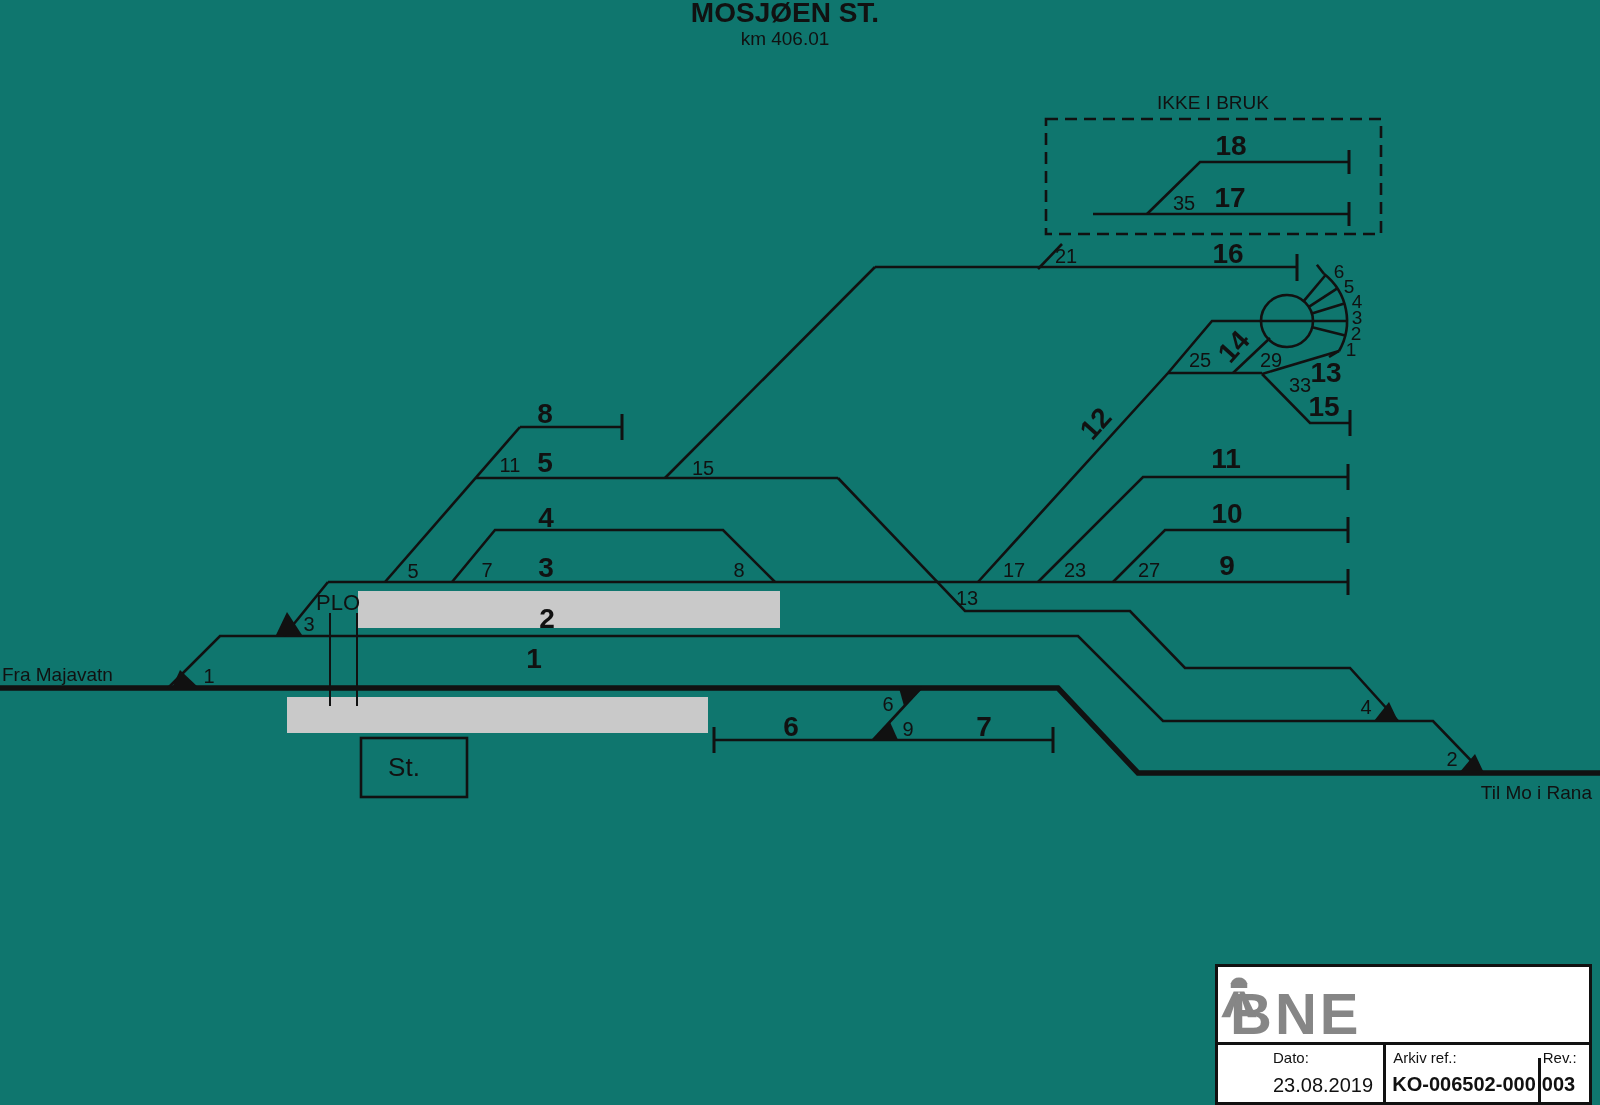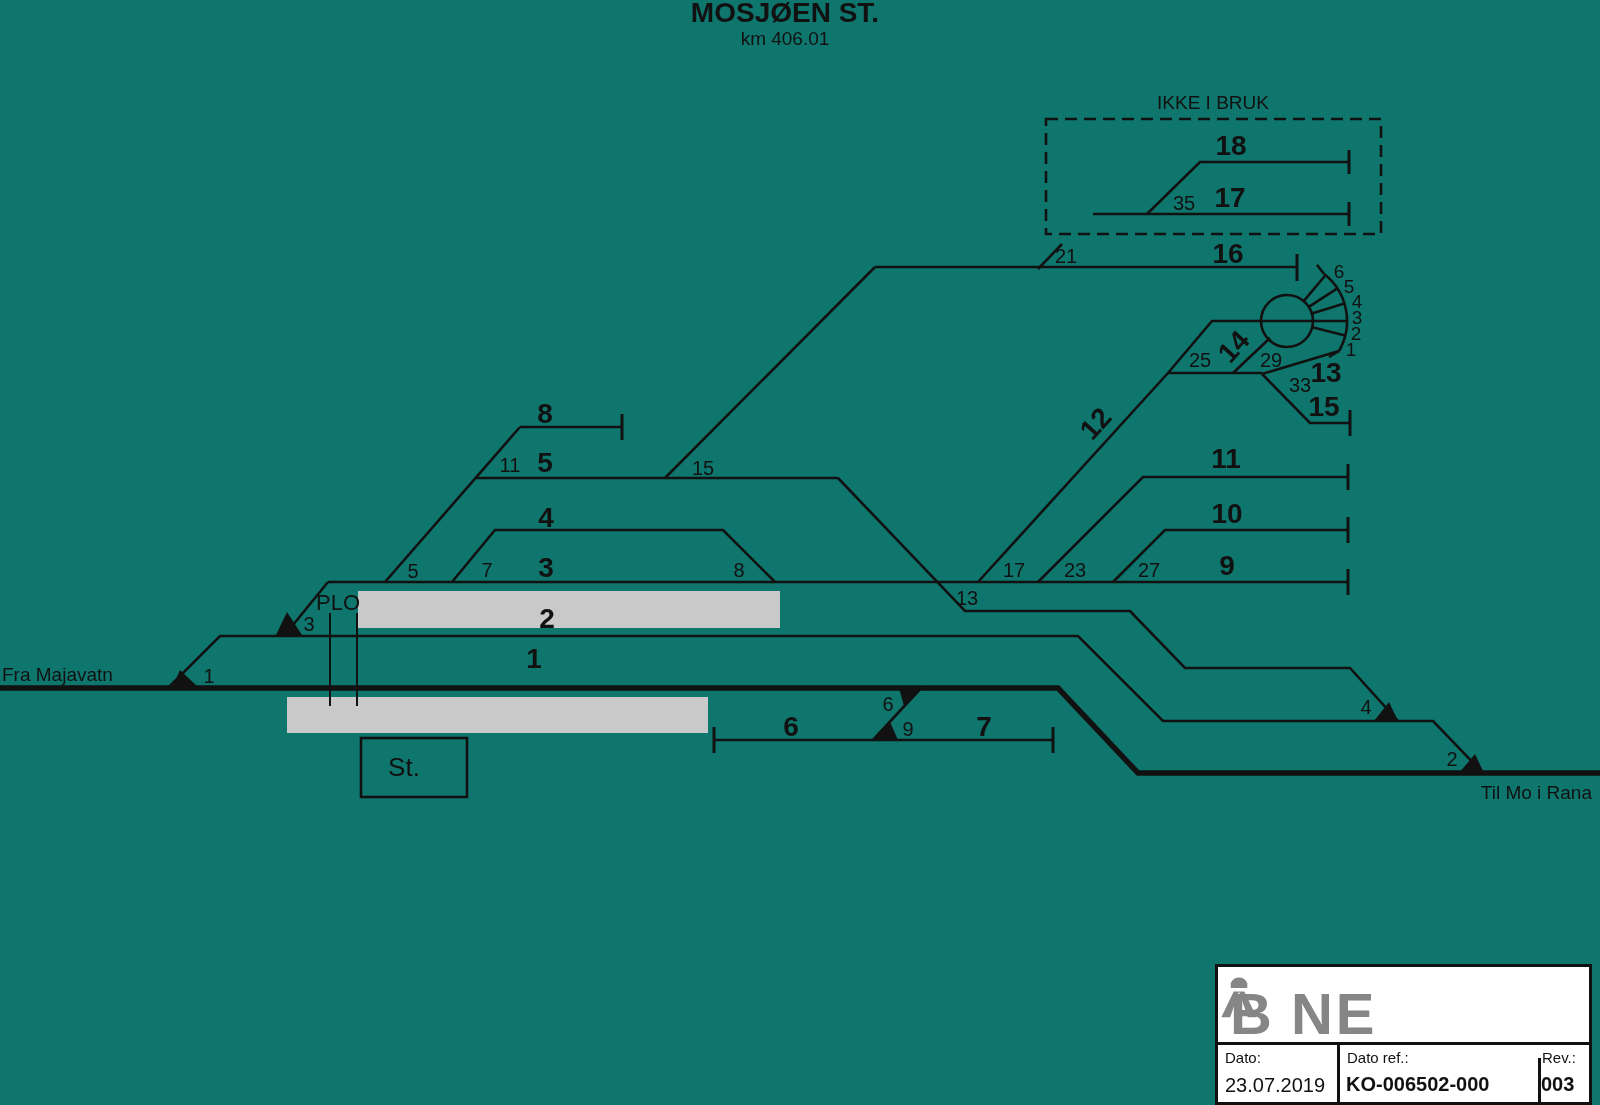--- a/index.html
+++ b/index.html
@@ -26,28 +26,28 @@
   .fan{font-size:19px;font-weight:400;text-anchor:middle;}
   .lbl19{font-size:19px;font-weight:400;}
   .lbl22{font-size:22px;font-weight:400;}
   .lbl26{font-size:26px;font-weight:400;text-anchor:middle;}
   .ttl{font-size:28px;font-weight:700;text-anchor:middle;}
   .sub{font-size:19px;font-weight:400;text-anchor:middle;}
   
   .titleblock{position:absolute;left:1215px;top:964px;width:377px;height:141px;
     border:3px solid var(--line);box-sizing:border-box;background:#fff;}
   .tb-logo-row{height:75px;border-bottom:3px solid var(--line);display:flex;
-    align-items:flex-end;padding-left:12px;overflow:hidden;gap:16px;}
+    align-items:flex-end;padding-left:12px;overflow:hidden;}
   .logo-letter{font-size:58px;font-weight:900;color:var(--logo);letter-spacing:3px;
     line-height:66px;transform:translateY(5px);}
   .logo-nor{margin-left:16px;}
   .logo-a{width:40px;height:50px;fill:var(--logo);margin:0 1px;transform:translateY(3px);}
   .tb-row2{position:relative;height:57px;display:flex;}
   .tb-cell{box-sizing:border-box;}
-  .tb-dato{width:122px;border-right:3px solid var(--line);}
+  .tb-dato{width:122px;border-right:3px solid var(--line);margin-left:48px;}
   .tb-arkiv{flex:1;}
   .tb-rev{width:54px;}
   .divider-rev{position:absolute;left:320px;top:13px;bottom:0;width:3px;background:var(--line);}
   .tb-label{font-size:15px;color:var(--line);padding:4px 0 0 7px;white-space:nowrap;}
   .tb-value-date{font-size:20px;color:var(--line);padding:8px 0 0 7px;}
   .tb-value-ref{font-size:20px;font-weight:700;color:var(--line);padding:0 0 11px 6px;
     line-height:36px;white-space:nowrap;}
 </style>
 </head>
 <body>
@@ -190,24 +190,24 @@
       <svg class="logo-a" viewBox="0 0 34 38">
         <path d="M10 13 V9 A7.5 7.5 0 0 1 24 9 V13 Z"></path>
         <polygon points="12.5,16 17,16 9.5,38 2,38"></polygon>
         <polygon points="21.5,16 17,16 24.5,38 32,38"></polygon>
       </svg>
       <span class="logo-letter">NE</span>
     </div>
     <div class="tb-row2">
       <div class="tb-cell tb-dato">
         <div class="tb-label">Dato:</div>
-        <div class="tb-value-date">23.07.2019</div>
+        <div class="tb-value-date">23.08.2019</div>
       </div>
       <div class="tb-cell tb-arkiv">
-        <div class="tb-label">Dato ref.:</div>
+        <div class="tb-label">Arkiv ref.:</div>
         <div class="tb-value-ref">KO-006502-000</div>
       </div>
       <div class="tb-cell tb-rev">
         <div class="tb-label">Rev.:</div>
         <div class="tb-value-ref">003</div>
       </div>
       <div class="divider-rev"></div>
     </div>
   </div>
 </div>

